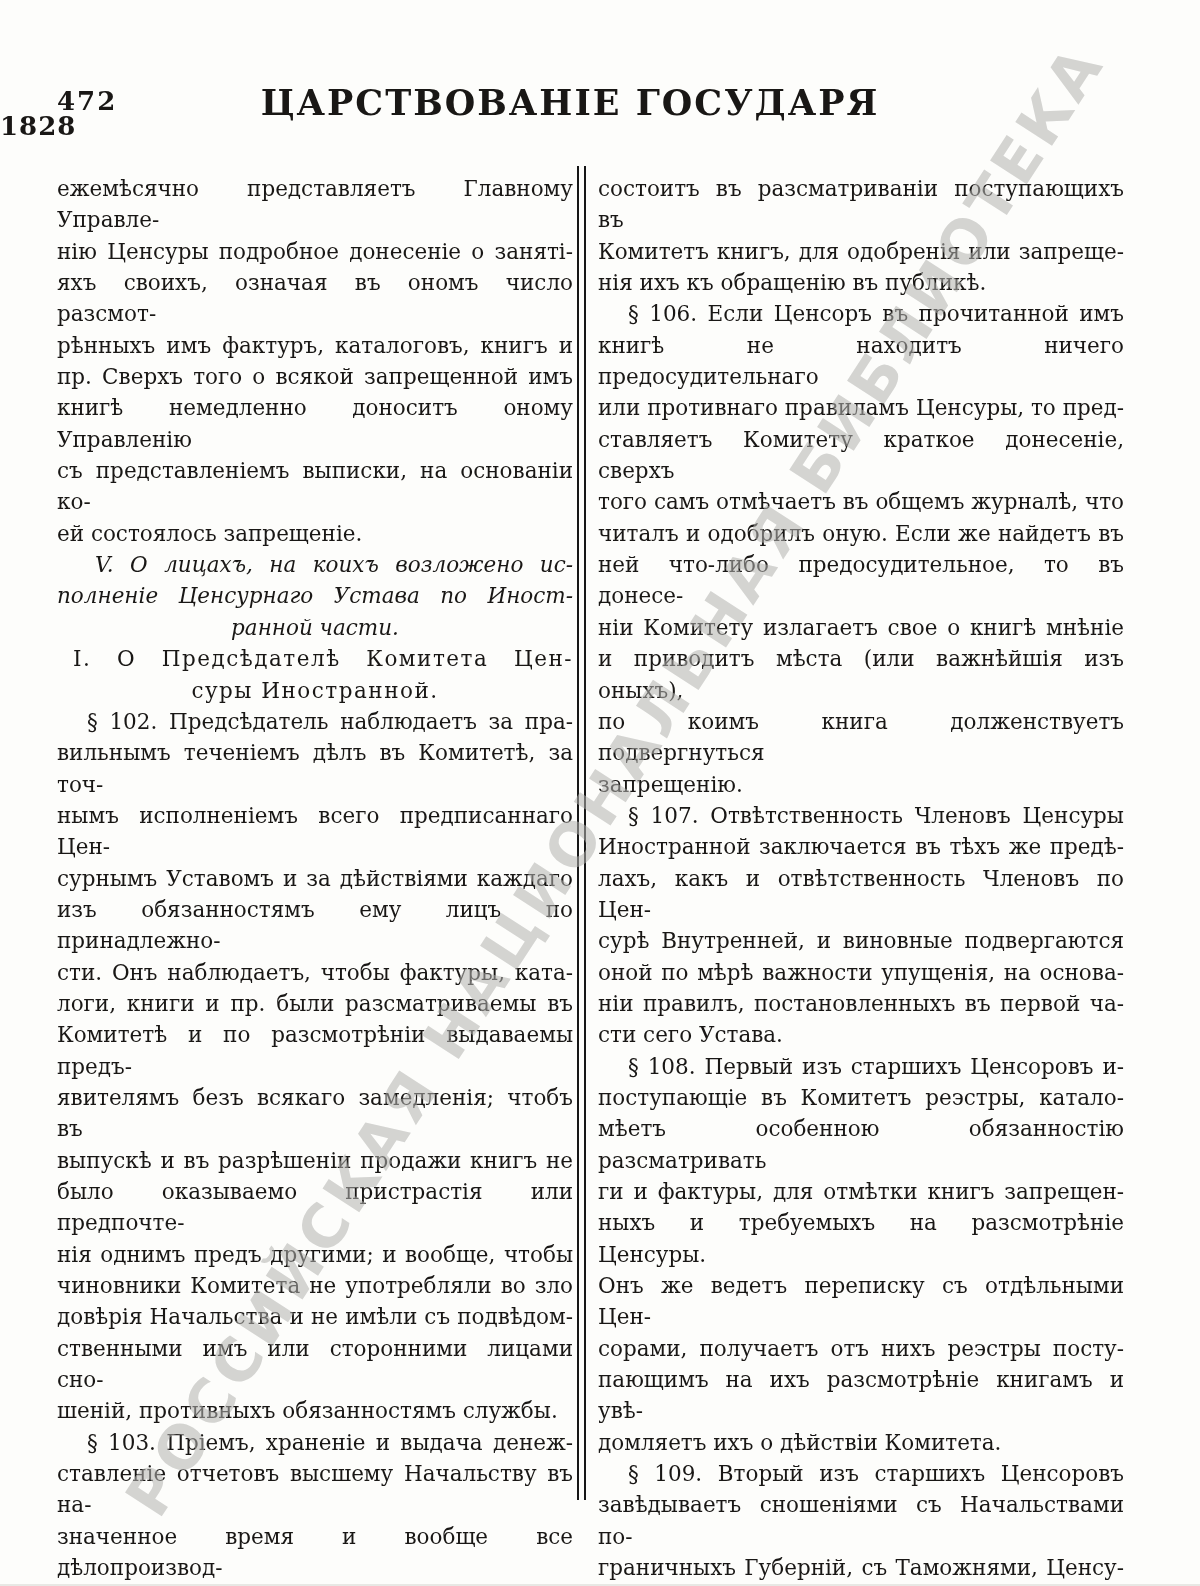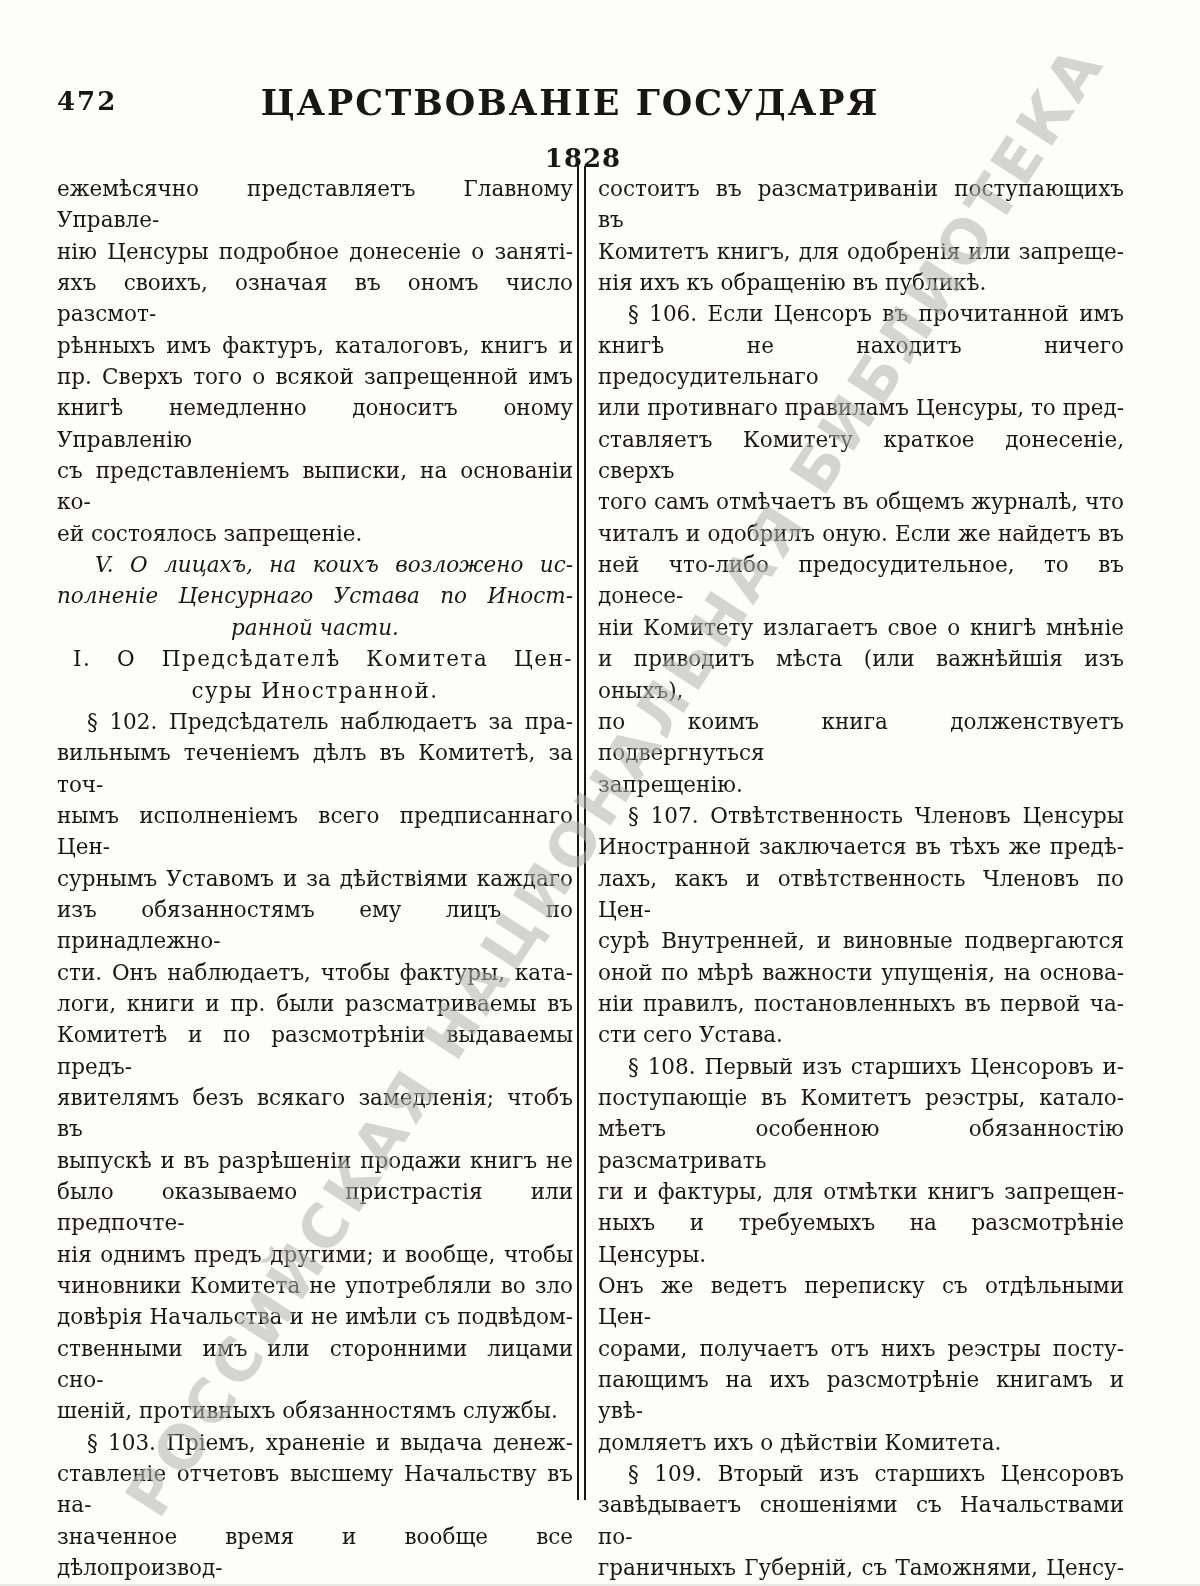--- a/index.html
+++ b/index.html
@@ -6,21 +6,21 @@
   .page{
     position:relative; width:1200px; height:1584px; margin:0 auto;
     background:#fdfdfb; overflow:hidden;
     font-family:"DejaVu Serif","Liberation Serif",serif;
     color:#191715;
   }
   
   .page-num{position:absolute; left:57px; top:86px; font-size:26px; font-weight:bold; letter-spacing:2px;}
   .running-title{position:absolute; left:0; width:1140px; top:82px; text-align:center;
     font-weight:bold; font-size:35px; letter-spacing:2px; white-space:nowrap;}
-  .year{position:absolute; left:0; width:1166px; top:143px; text-align:center;
+  .year{position:absolute; left:0; width:1166px; top:111px; text-align:left;
     font-weight:bold; font-size:26px; letter-spacing:1px;}
   
   .watermark{
     position:absolute; left:615px; top:780px;
     transform:translate(-50%,-50%) rotate(-57deg);
     font-family:"DejaVu Sans","Liberation Sans",sans-serif;
     font-size:60px; letter-spacing:5px; white-space:nowrap;
     opacity:.55; z-index:3; pointer-events:none; font-weight:bold;
   }
   

